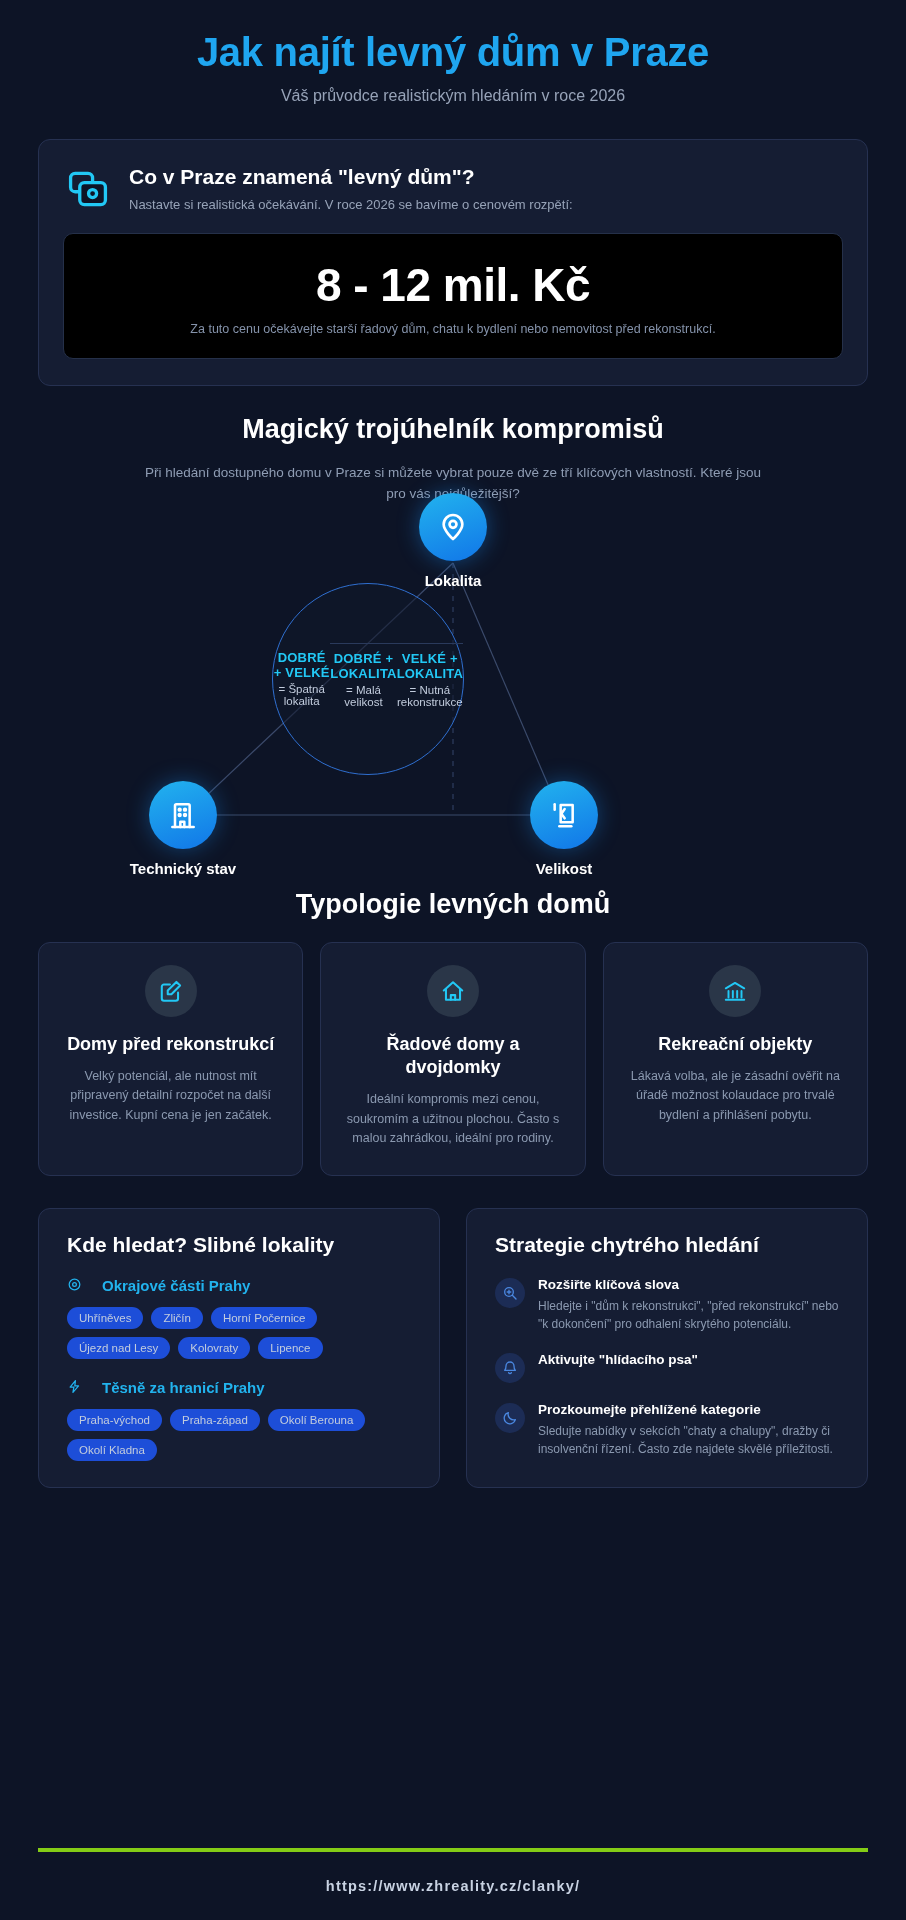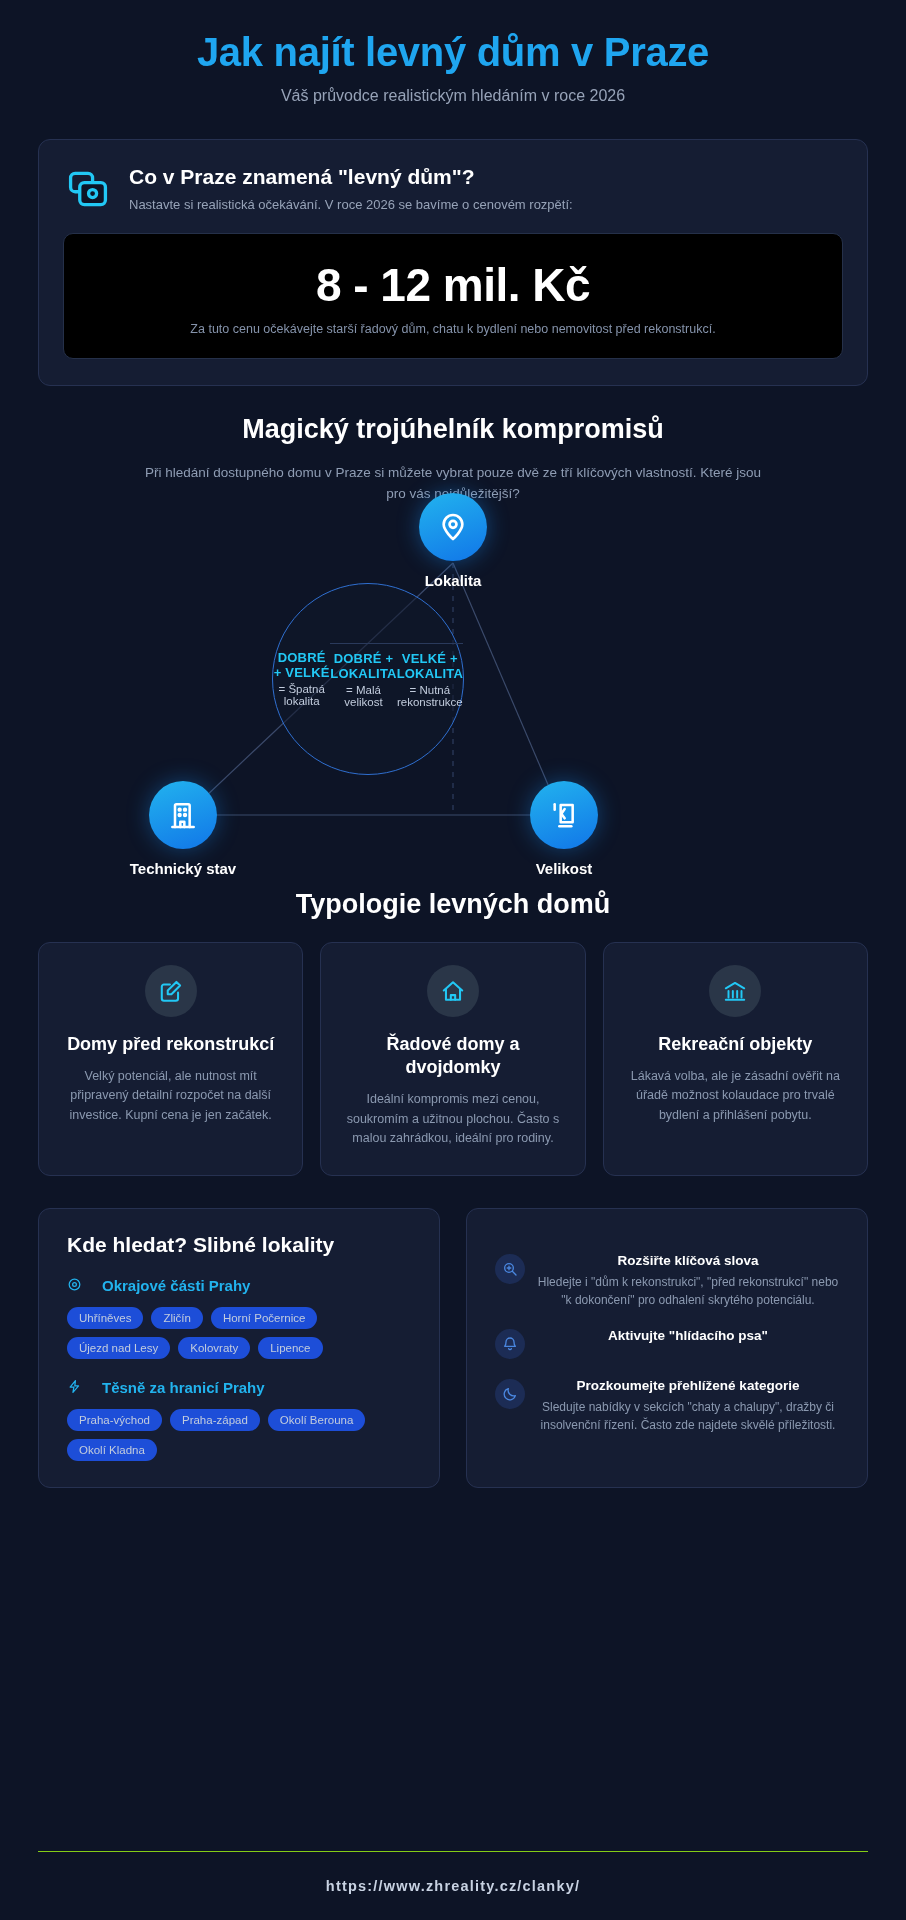--- a/index.html
+++ b/index.html
@@ -266,23 +266,22 @@
     border-radius: 14px;
     padding: 5px 12px;
     font-size: 11.5px;
     color: #c2ccdd;
     white-space: nowrap;
   }
 
   .strat-list { margin-top: 20px; }
   .strat-item {
     display: flex;
-    gap: 6px;
+    gap: 13px;
     margin-bottom: 19px;
-    text-align: center;
   }
   .strat-item:last-child { margin-bottom: 0; }
   .strat-icon {
     flex: 0 0 auto;
     width: 30px;
     height: 30px;
     border-radius: 50%;
     background: #1c2c55;
     display: flex;
     align-items: center;
@@ -301,21 +300,21 @@
     line-height: 1.5;
     color: #8b99b0;
   }
 
   
   .footer {
     position: absolute;
     left: 38px;
     right: 38px;
     bottom: 26px;
-    border-top: 1px solid #84cc16;
+    border-top: 4px solid #84cc16;
     padding-top: 26px;
     text-align: center;
   }
   .footer-url {
     font-size: 14.5px;
     font-weight: bold;
     color: #c8d2e2;
     letter-spacing: 1.2px;
   }
 </style>
@@ -495,20 +494,21 @@
         <div class="chips">
           <span class="chip">Praha-východ</span>
           <span class="chip">Praha-západ</span>
           <span class="chip">Okolí Berouna</span>
           <span class="chip">Okolí Kladna</span>
         </div>
       </div>
     </div>
 
     <div class="card bottom-card">
+      <div class="bottom-title">Strategie chytrého hledání</div>
 
       <div class="strat-list">
 
         <div class="strat-item">
           <div class="strat-icon">
             <svg width="16" height="16" viewBox="0 0 24 24" fill="none" stroke="#4a87e0" stroke-width="2" stroke-linecap="round" stroke-linejoin="round">
               <circle cx="10.5" cy="10.5" r="6.5"></circle>
               <path d="M15.5 15.5L21 21"></path>
               <path d="M10.5 7.8v5.4M7.8 10.5h5.4"></path>
             </svg>

